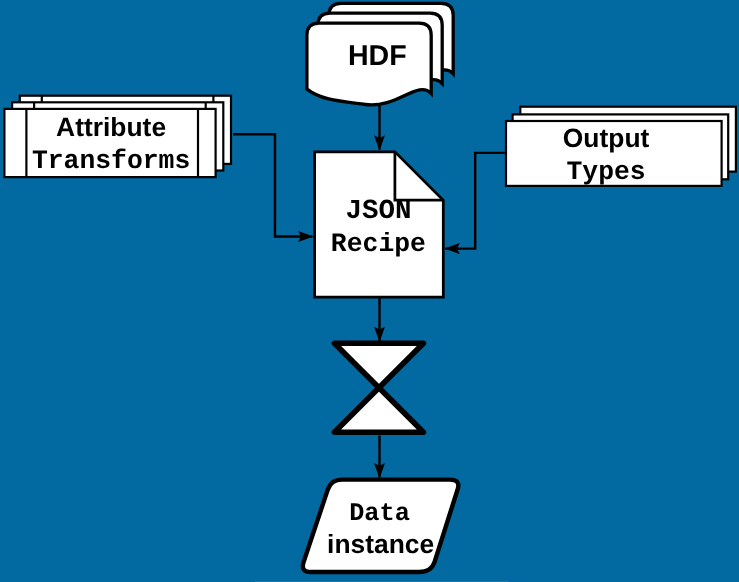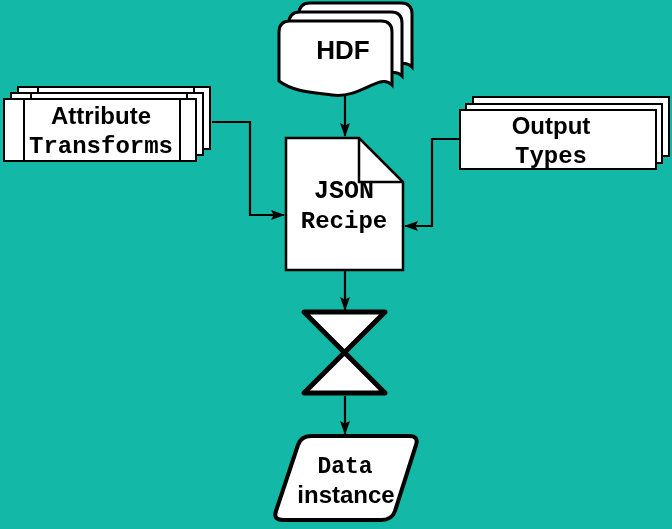--- a/index.html
+++ b/index.html
@@ -4,21 +4,21 @@
 <style>
   html, body {
     margin: 0;
     padding: 0;
     background: #ffffff;
   }
   .stage {
     position: relative;
     width: 672px;
     height: 529px;
-    background: #14b8a6;
+    background: #0369a1;
     overflow: hidden;
   }
   svg { display: block; }
   .shape {
     fill: #ffffff;
     stroke: #000000;
   }
   .edge {
     fill: none;
     stroke: #000000;

